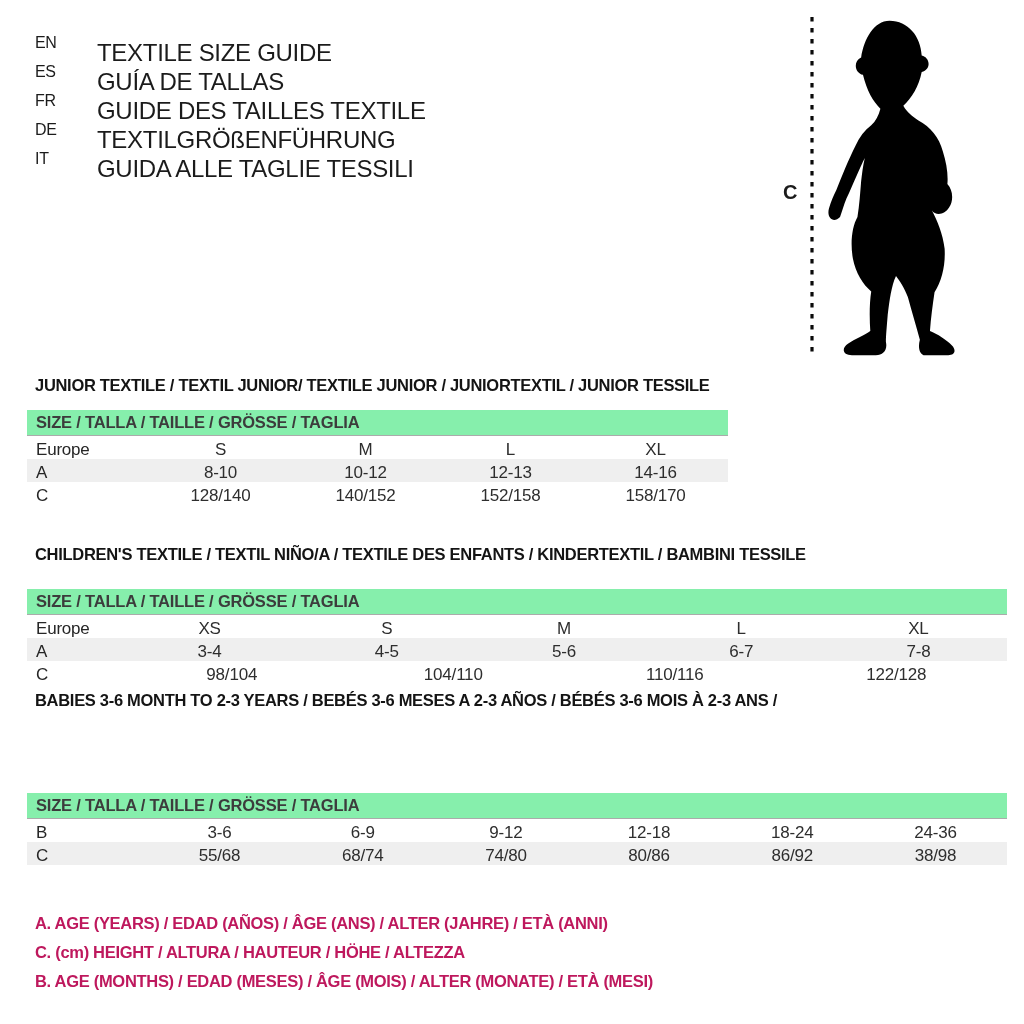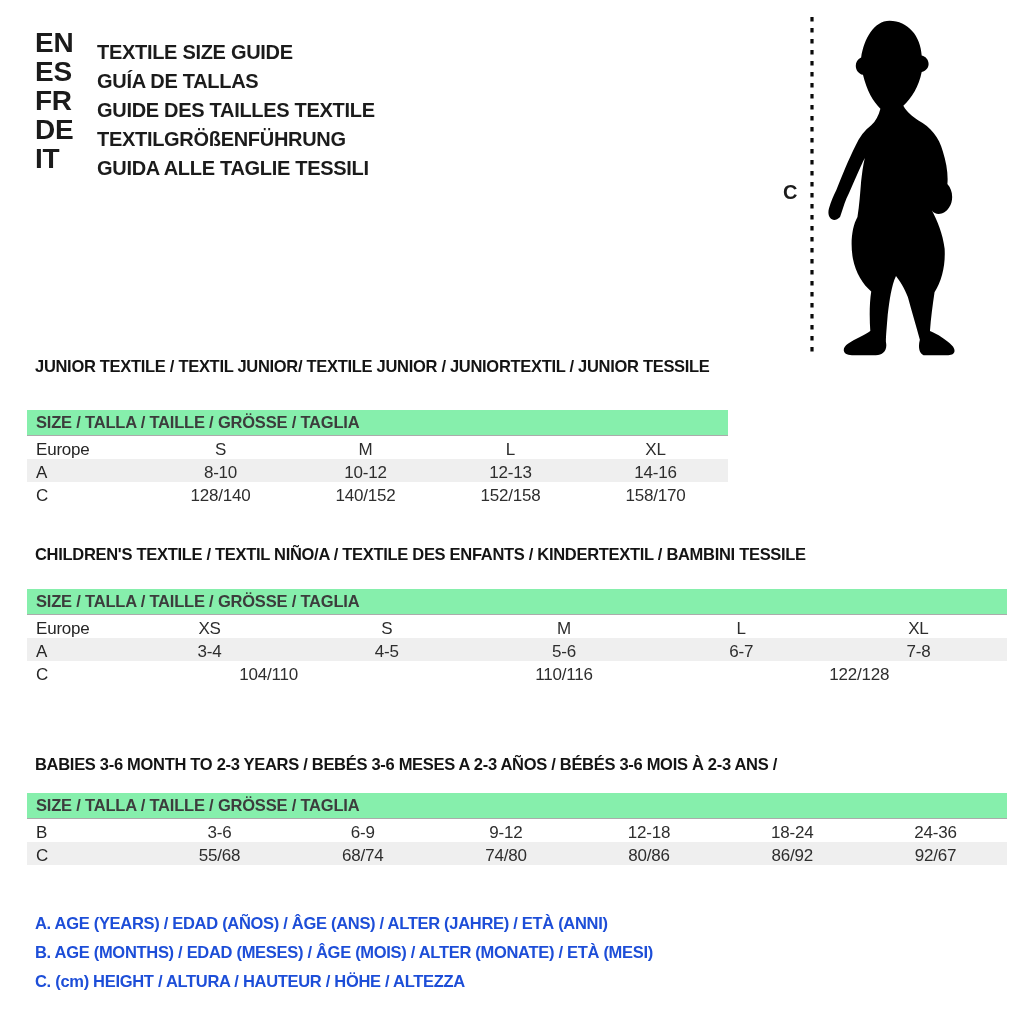--- a/index.html
+++ b/index.html
@@ -8,58 +8,58 @@
     background: #ffffff;
     font-family: "Liberation Sans", "DejaVu Sans", sans-serif;
     color: #1b1b1b;
     overflow: hidden;
   }
   .page { position: relative; width: 1024px; height: 1024px; background: #fff; }
 
   
   .lang-list { position: absolute; left: 35px; top: 28px; }
   .lang-row { display: flex; height: 29px; align-items: center; }
-  .lang-code { width: 62px; font-weight: 700; font-size: 28px; letter-spacing: -0.3px; }
-  .lang-label { font-weight: 700; font-size: 20px; letter-spacing: -0.3px; white-space: nowrap; margin-top: 20px; }
+  .lang-code { width: 62px; font-weight: 400; font-size: 16px; letter-spacing: -0.3px; }
+  .lang-label { font-weight: 400; font-size: 24px; letter-spacing: -0.3px; white-space: nowrap; margin-top: 20px; }
 
   
   .c-label { position: absolute; left: 783px; top: 181px; font-weight: 700; font-size: 20px; }
   .measure-line { position: absolute; left: 806px; top: 15px; }
   .baby-svg { position: absolute; left: 818px; top: 13px; }
 
   
   .sec-title {
     position: absolute; left: 35px;
     font-weight: 700; font-size: 16.5px; letter-spacing: -0.3px;
     color: #141414; white-space: nowrap;
   }
   .sec-title .line { height: 28.5px; line-height: 28.5px; }
-  #s1-title { top: 352px; }
+  #s1-title { top: 371px; }
   #s2-title { top: 540px; }
-  #s3-title { top: 750px; }
+  #s3-title { top: 686px; }
 
   
   .size-table { position: absolute; left: 27px; }
   #t1 { top: 410px; width: 701px; --labelw: 112px; }
   #t2 { top: 589px; width: 980px; --labelw: 85px; }
   #t3 { top: 793px; width: 980px; --labelw: 112px; }
   .band {
     height: 26px; line-height: 25px; box-sizing: border-box;
     background: #86efac; border-bottom: 1px solid #ababab;
     font-weight: 700; font-size: 16.5px; letter-spacing: -0.2px;
     color: #3c3c3c; padding-left: 9px;
   }
   .trow { display: flex; height: 23px; line-height: 27px; font-size: 17px; color: #2e2e2e; letter-spacing: -0.2px; }
   .trow.stripe { background: #efefef; }
   .tcell { flex: 1; text-align: center; }
   .tcell.rowlabel { flex: 0 0 var(--labelw); text-align: left; padding-left: 9px; color: #262626; }
 
   
   .legend { position: absolute; left: 35px; top: 909px; }
-  .legend-line { height: 29px; line-height: 29px; font-weight: 700; font-size: 16.5px; letter-spacing: -0.3px; color: #1d4ed8; white-space: nowrap; }
+  .legend-line { height: 29px; line-height: 29px; font-weight: 700; font-size: 16.5px; letter-spacing: -0.3px; color: #be185d; white-space: nowrap; }
 </style>
 </head>
 <body>
 
 <div class="page">
 
   <div class="lang-list">
     <div class="lang-row">
       <span class="lang-code">EN</span>
       <span class="lang-label">TEXTILE SIZE GUIDE</span>
@@ -176,20 +176,21 @@
     <div class="trow stripe">
       <div class="tcell rowlabel">A</div>
       <div class="tcell">3-4</div>
       <div class="tcell">4-5</div>
       <div class="tcell">5-6</div>
       <div class="tcell">6-7</div>
       <div class="tcell">7-8</div>
     </div>
     <div class="trow">
       <div class="tcell rowlabel">C</div>
+      <div class="tcell">98/104</div>
       <div class="tcell">104/110</div>
       <div class="tcell">110/116</div>
       <div class="tcell">122/128</div>
     </div>
   </div>
 
   <div class="sec-title" id="s3-title">
     <div class="line">BABIES 3-6 MONTH TO 2-3 YEARS / BEBÉS 3-6 MESES A 2-3 AÑOS / BÉBÉS 3-6 MOIS À 2-3 ANS /</div>
   </div>
   <div class="size-table" id="t3">
@@ -203,23 +204,23 @@
       <div class="tcell">18-24</div>
       <div class="tcell">24-36</div>
     </div>
     <div class="trow stripe">
       <div class="tcell rowlabel">C</div>
       <div class="tcell">55/68</div>
       <div class="tcell">68/74</div>
       <div class="tcell">74/80</div>
       <div class="tcell">80/86</div>
       <div class="tcell">86/92</div>
-      <div class="tcell">92/67</div>
+      <div class="tcell">38/98</div>
     </div>
   </div>
 
   <div class="legend">
     <div class="legend-line">A. AGE (YEARS) / EDAD (AÑOS) / ÂGE (ANS) / ALTER (JAHRE) / ETÀ (ANNI)</div>
+    <div class="legend-line">C. (cm) HEIGHT / ALTURA / HAUTEUR / HÖHE / ALTEZZA</div>
     <div class="legend-line">B. AGE (MONTHS) / EDAD (MESES) / ÂGE (MOIS) / ALTER (MONATE) / ETÀ (MESI)</div>
-    <div class="legend-line">C. (cm) HEIGHT / ALTURA / HAUTEUR / HÖHE / ALTEZZA</div>
   </div>
 
 </div>
 
 </body></html>

